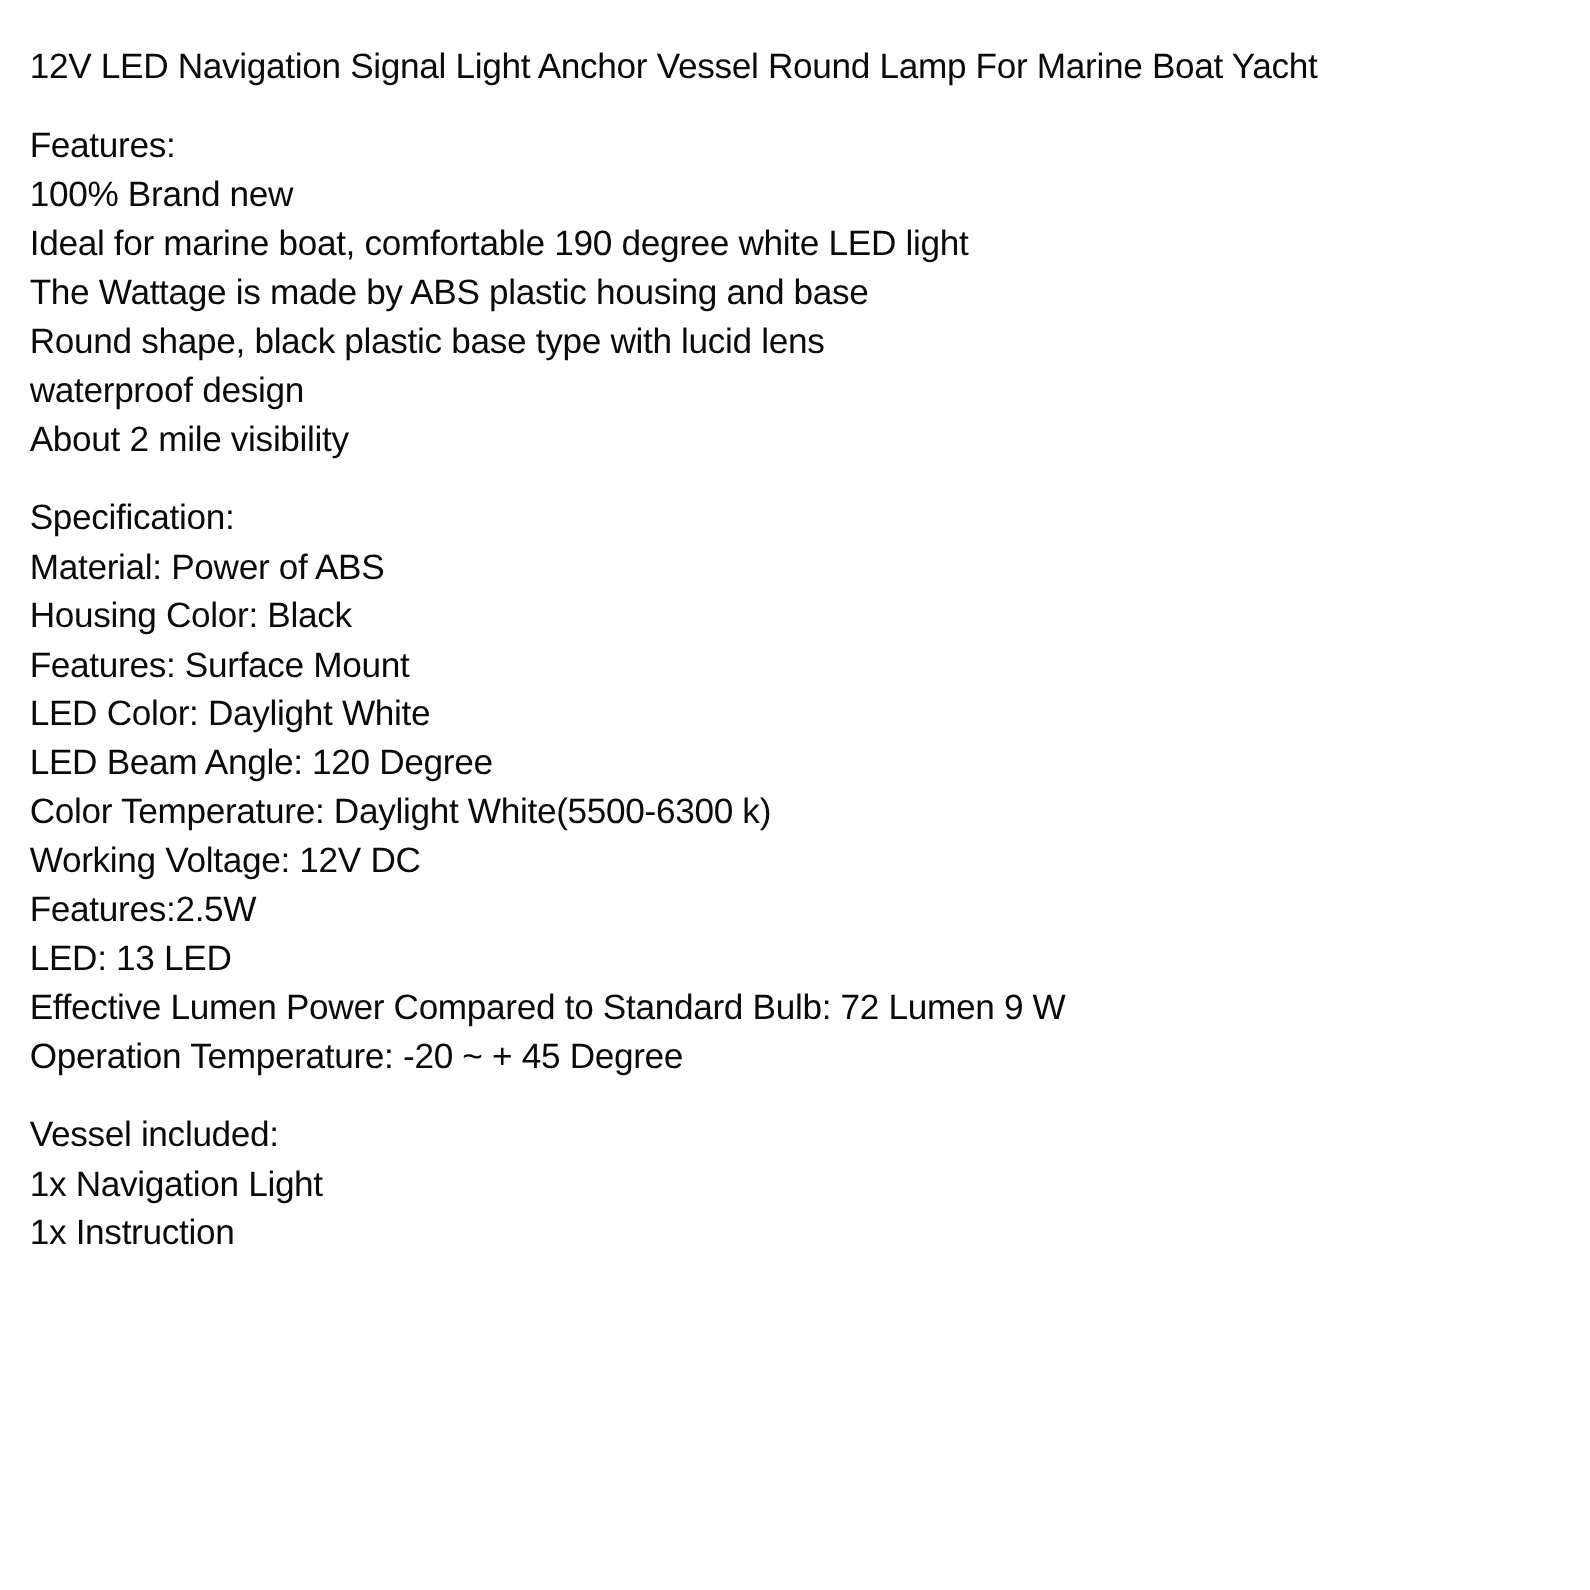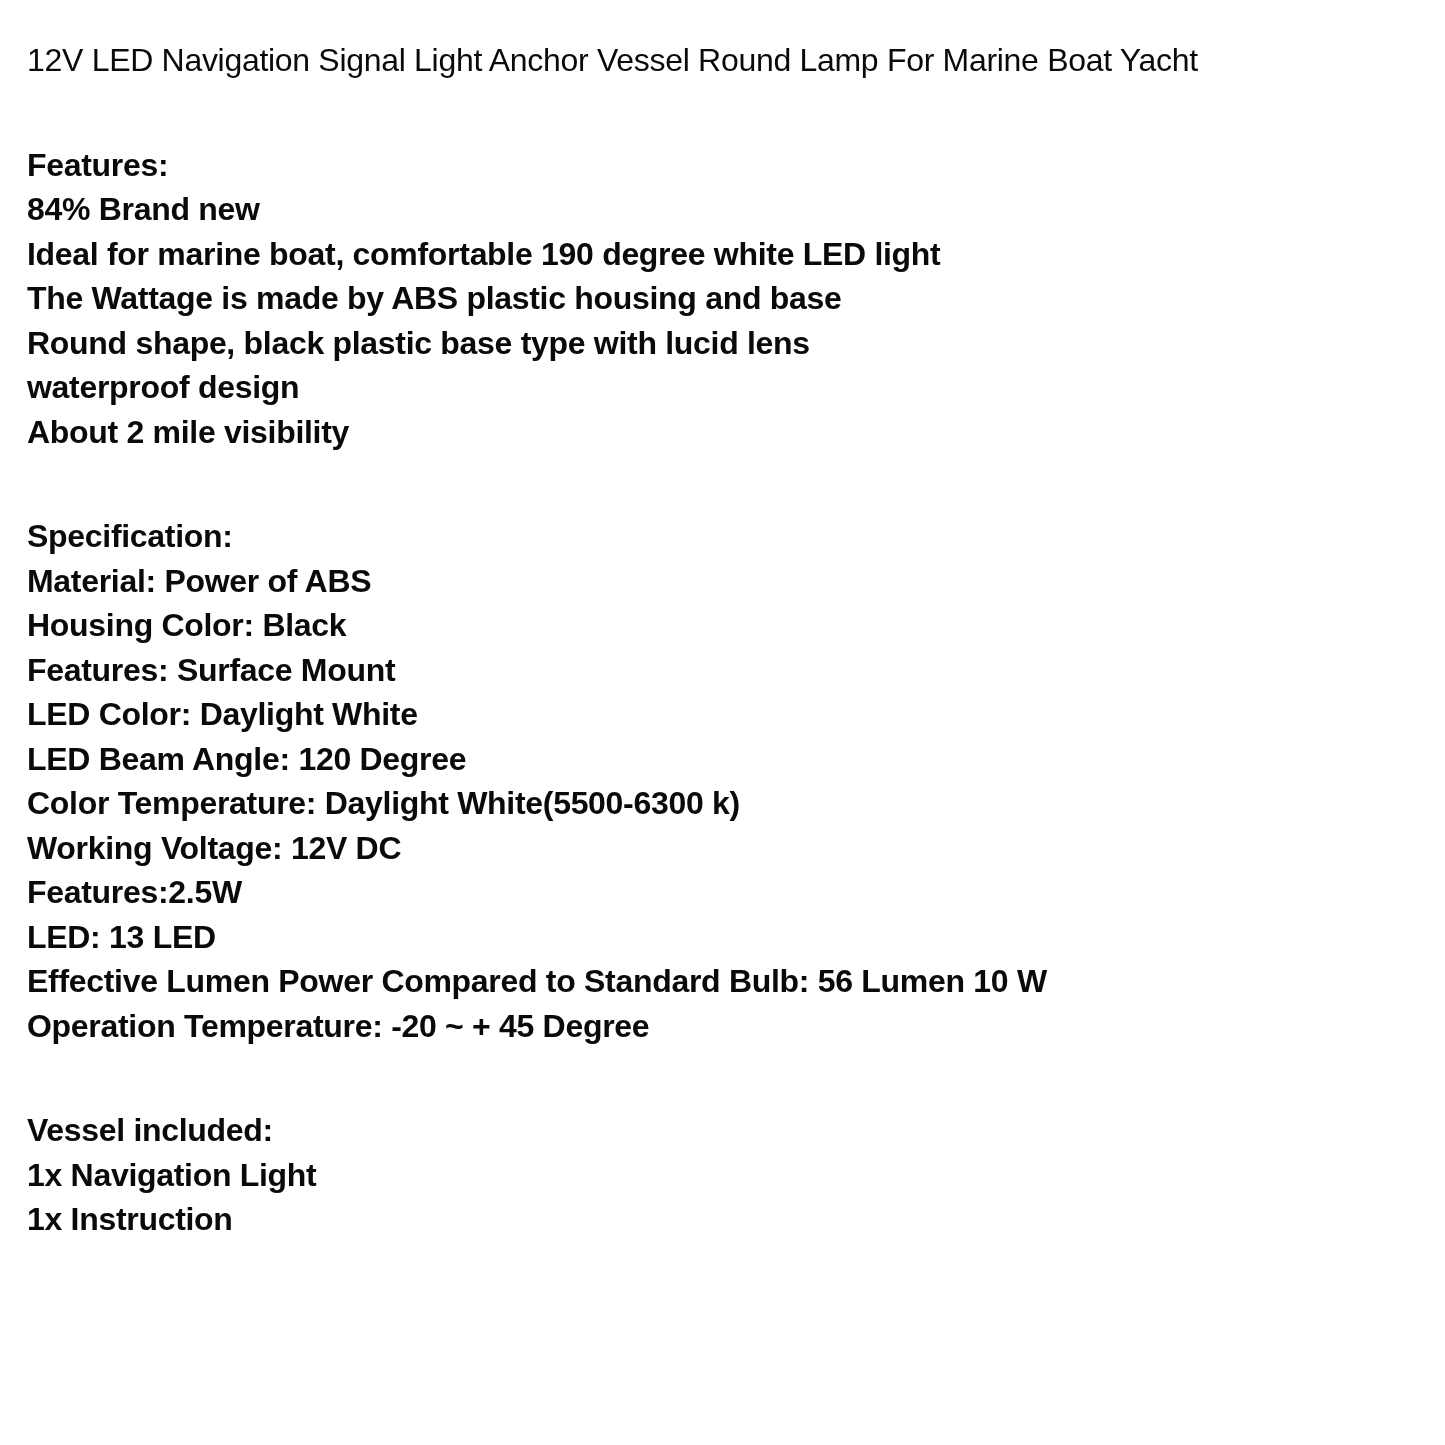--- a/index.html
+++ b/index.html
@@ -22,53 +22,52 @@
     font-size: 32px;
     font-weight: 400;
     line-height: 44.5px;
     letter-spacing: -0.3px;
     white-space: nowrap;
   }
   .line {
     height: 44.5px;
   }
   .section {
-    margin-top: 60px; 
-    font-weight: bold;
+    margin-top: 27px; 
   }
 </style>
 </head>
 <body>
 
 <div class="doc">
 
   <div class="line">12V LED Navigation Signal Light Anchor Vessel Round Lamp For Marine Boat Yacht</div>
 
   <div class="section">
     <div class="line">Features:</div>
-    <div class="line">84% Brand new</div>
+    <div class="line">100% Brand new</div>
     <div class="line">Ideal for marine boat, comfortable 190 degree white LED light</div>
     <div class="line">The Wattage is made by ABS plastic housing and base</div>
     <div class="line">Round shape, black plastic base type with lucid lens</div>
     <div class="line">waterproof design</div>
     <div class="line">About 2 mile visibility</div>
   </div>
 
   <div class="section">
     <div class="line">Specification:</div>
     <div class="line">Material: Power of ABS</div>
     <div class="line">Housing Color: Black</div>
     <div class="line">Features: Surface Mount</div>
     <div class="line">LED Color: Daylight White</div>
     <div class="line">LED Beam Angle: 120 Degree</div>
     <div class="line">Color Temperature: Daylight White(5500-6300 k)</div>
     <div class="line">Working Voltage: 12V DC</div>
     <div class="line">Features:2.5W</div>
     <div class="line">LED: 13 LED</div>
-    <div class="line">Effective Lumen Power Compared to Standard Bulb: 56 Lumen 10 W</div>
+    <div class="line">Effective Lumen Power Compared to Standard Bulb: 72 Lumen 9 W</div>
     <div class="line">Operation Temperature: -20 ~ + 45 Degree</div>
   </div>
 
   <div class="section">
     <div class="line">Vessel included:</div>
     <div class="line">1x Navigation Light</div>
     <div class="line">1x Instruction</div>
   </div>
 
 </div>

